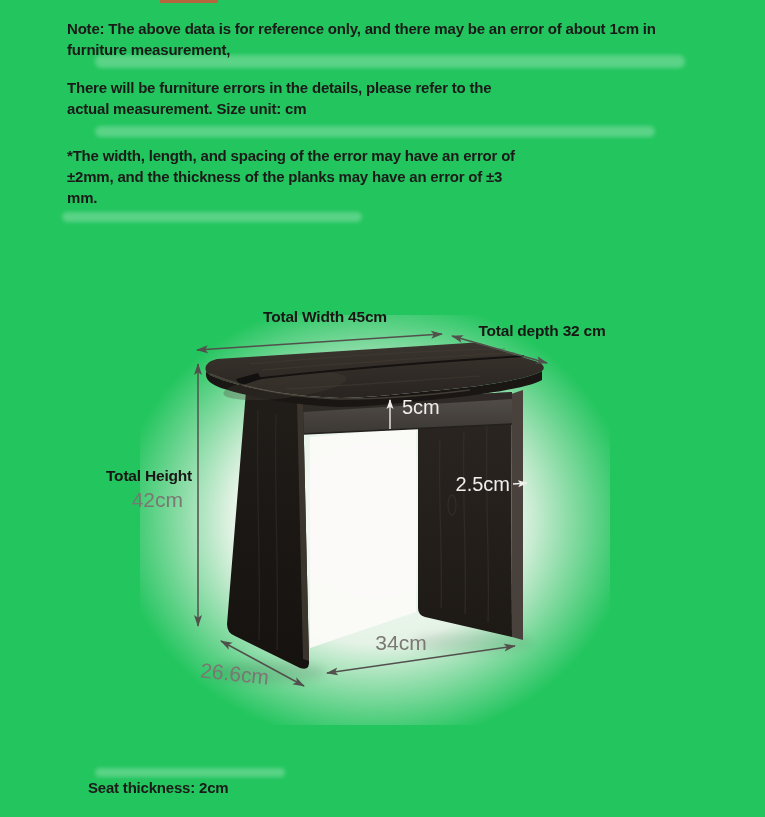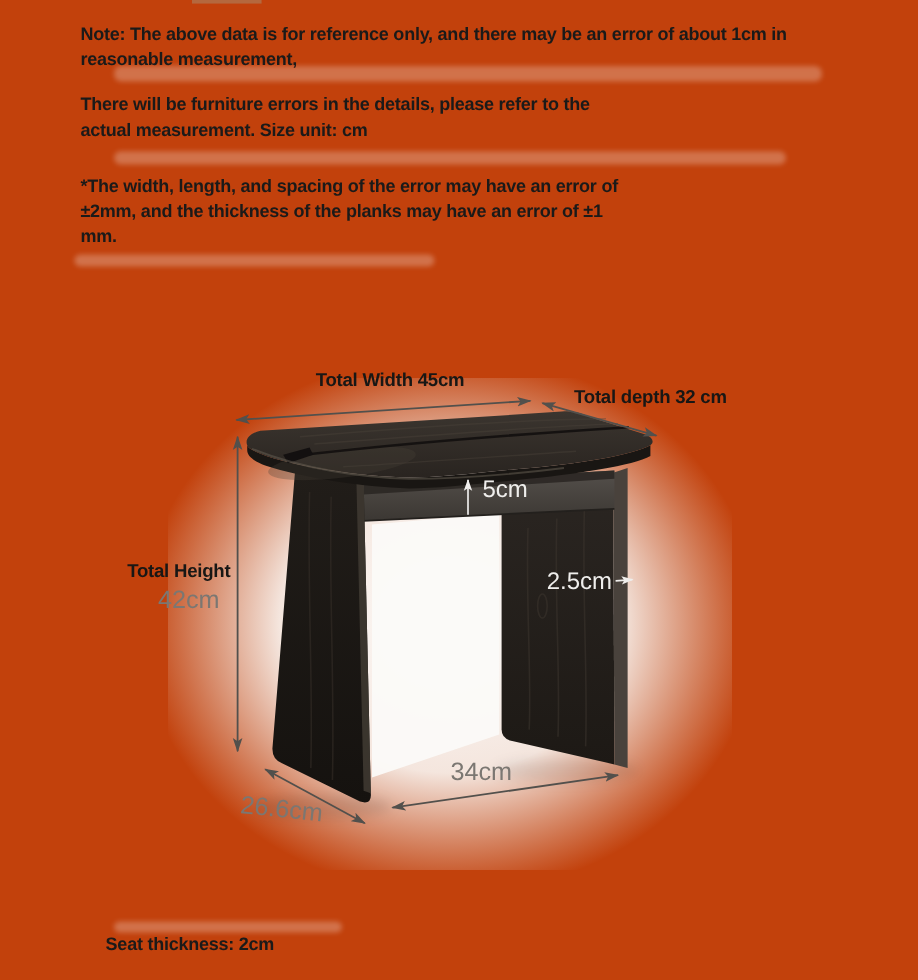--- a/index.html
+++ b/index.html
@@ -1,18 +1,18 @@
 <!DOCTYPE html>
 <html><head>
 <meta charset="utf-8">
 <style>
   html,body{margin:0;padding:0;background:#dcdcdc;}
   .screen{
     position:relative;width:765px;height:817px;overflow:hidden;
-    background:#c2410c;
+    background:#22c55e;
     font-family:"Liberation Sans",sans-serif;
   }
   .accent-bar{position:absolute;left:160px;top:0;width:58px;height:3px;}
   .note{position:absolute;font-weight:bold;font-size:15px;line-height:21px;
         color:#1b1a19;letter-spacing:-0.2px;white-space:nowrap;}
   .smudge{position:absolute;background:rgba(255,255,255,.26);border-radius:6px;filter:blur(2px);}
   .footer-note{position:absolute;left:88px;top:779px;font-weight:bold;font-size:15px;
         color:#1b1a19;letter-spacing:-0.2px;white-space:nowrap;text-align:center;}
   svg{position:absolute;left:0;top:0;}
   .dim-bold{font-weight:bold;font-size:15.5px;fill:#181715;letter-spacing:-0.2px;}
@@ -26,29 +26,29 @@
 
   <div class="accent-bar" style="background:#b5683e"></div>
 
   <div class="smudge" style="left:95px;top:55px;width:590px;height:13px"></div>
   <div class="smudge" style="left:95px;top:126px;width:560px;height:11px"></div>
   <div class="smudge" style="left:62px;top:212px;width:300px;height:10px"></div>
   <div class="smudge" style="left:95px;top:768px;width:190px;height:9px"></div>
 
   <div class="note" style="left:67px;top:18px">
     <div>Note: The above data is for reference only, and there may be an error of about 1cm in</div>
-    <div>reasonable measurement,</div>
+    <div>furniture measurement,</div>
   </div>
   <div class="note" style="left:67px;top:77px">
     <div>There will be furniture errors in the details, please refer to the</div>
     <div>actual measurement. Size unit: cm</div>
   </div>
   <div class="note" style="left:67px;top:145px">
     <div>*The width, length, and spacing of the error may have an error of</div>
-    <div>±2mm, and the thickness of the planks may have an error of ±1</div>
+    <div>±2mm, and the thickness of the planks may have an error of ±3</div>
     <div>mm.</div>
   </div>
 
   <svg width="765" height="817" viewBox="0 0 765 817">
     <defs>
       <radialGradient id="glow" cx="50%" cy="50%" r="55%">
         <stop offset="0%" stop-color="#fdfcfb" stop-opacity="1"></stop>
         <stop offset="55%" stop-color="#faf8f5" stop-opacity="0.9"></stop>
         <stop offset="100%" stop-color="#f0eeea" stop-opacity="0"></stop>
       </radialGradient>

